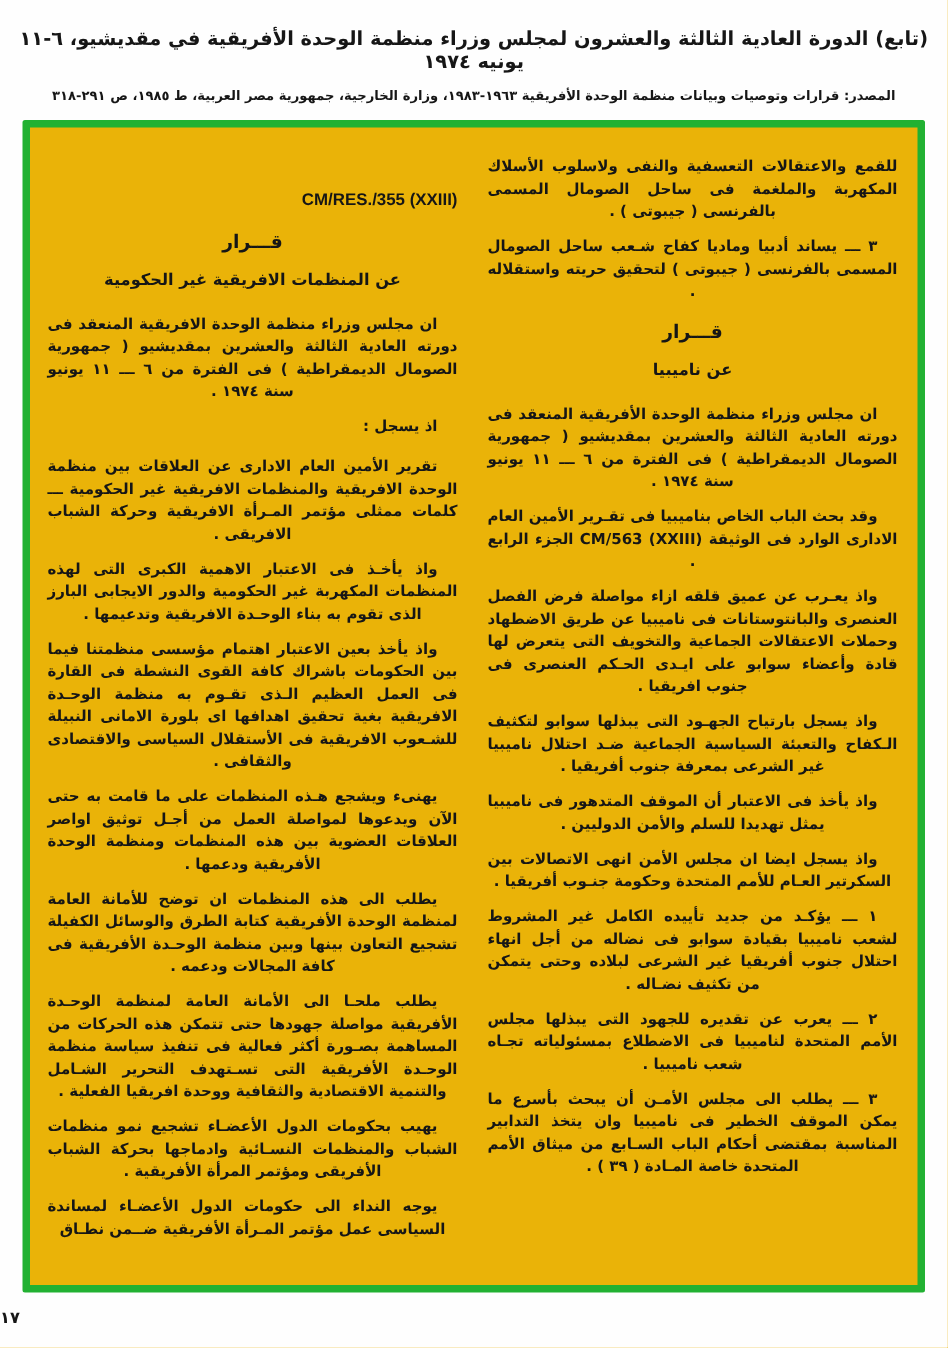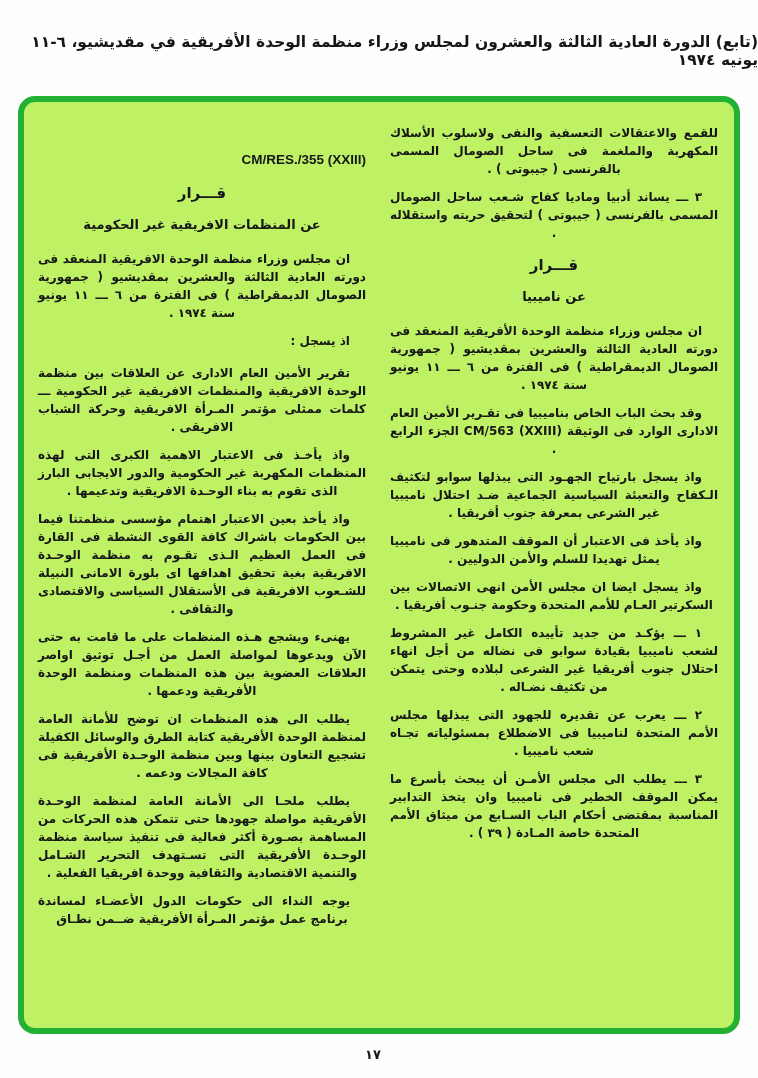--- a/index.html
+++ b/index.html
@@ -10,44 +10,44 @@
     height: 1078px;
     background: #fefefe;
     overflow: hidden;
     font-family: "DejaVu Sans", sans-serif;
     color: #161616;
   }
 
   
   .header {
     position: absolute;
-    top: 33px; left: 0; right: 0;
-    text-align: right;
+    top: 22px; left: 0; right: 0;
+    text-align: center;
     direction: rtl;
   }
   .header-line1 {
     font-size: 15.5px;
     font-weight: bold;
   }
   .header-line2 {
     font-size: 10.5px;
     font-weight: bold;
     margin-top: 13px;
   }
 
   
   .content-box {
     position: absolute;
     left: 18px;
     top: 96px;
     width: 722px;
     height: 938px;
     border: 6px solid #22b132;
-    border-radius: 17px;
-    background: #bef264;
+    border-radius: 2px;
+    background: #eab308;
     padding: 22px 16px 6px 14px;
     overflow: hidden;
   }
   .columns {
     display: flex;
     flex-direction: row;
     direction: rtl;           
     gap: 24px;
     height: 100%;
   }
@@ -97,46 +97,47 @@
     font-size: 13px;
     font-weight: bold;
     margin: 0 0 16px;
     text-indent: 0;
   }
 
   
   .page-number {
     position: absolute;
     bottom: 16px; left: 0; right: 12px;
-    text-align: center;
     font-weight: bold;
     font-size: 13px;
   }
 </style>
 </head>
 <body>
 
 <div class="page">
 
   <div class="header">
     <div class="header-line1">(تابع) الدورة العادية الثالثة والعشرون لمجلس وزراء منظمة الوحدة الأفريقية في مقديشيو، ٦-١١ يونيه ١٩٧٤</div>
+    <div class="header-line2">المصدر: قرارات وتوصيات وبيانات منظمة الوحدة الأفريقية ١٩٦٣-١٩٨٣، وزارة الخارجية، جمهورية مصر العربية، ط ١٩٨٥، ص ٢٩١-٣١٨</div>
   </div>
 
   <div class="content-box">
     <div class="columns">
 
       <div class="column column-right">
         <p class="para para-continuation">للقمع والاعتقالات التعسفية والنفى ولاسلوب الأسلاك المكهربة والملغمة فى ساحل الصومال المسمى بالفرنسى ( جيبوتى ) .</p>
         <p class="para">٣ ـــ يساند أدبيا وماديا كفاح شـعب ساحل الصومال المسمى بالفرنسى ( جيبوتى ) لتحقيق حريته واستقلاله .</p>
 
         <div class="res-title">قـــرار</div>
         <div class="res-subject">عن ناميبيا</div>
 
         <p class="para">ان مجلس وزراء منظمة الوحدة الأفريقية المنعقد فى دورته العادية الثالثة والعشرين بمقديشيو ( جمهورية الصومال الديمقراطية ) فى الفترة من ٦ ـــ ١١ يونيو سنة ١٩٧٤ .</p>
         <p class="para">وقد بحث الباب الخاص بناميبيا فى تقـرير الأمين العام الادارى الوارد فى الوثيقة CM/563 (XXIII) الجزء الرابع .</p>
+        <p class="para">واذ يعـرب عن عميق قلقه ازاء مواصلة فرض الفصل العنصرى والبانتوستانات فى ناميبيا عن طريق الاضطهاد وحملات الاعتقالات الجماعية والتخويف التى يتعرض لها قادة وأعضاء سوابو على ايـدى الحـكم العنصرى فى جنوب افريقيا .</p>
         <p class="para">واذ يسجل بارتياح الجهـود التى يبذلها سوابو لتكثيف الـكفاح والتعبئة السياسية الجماعية ضـد احتلال ناميبيا غير الشرعى بمعرفة جنوب أفريقيا .</p>
         <p class="para">واذ يأخذ فى الاعتبار أن الموقف المتدهور فى ناميبيا يمثل تهديدا للسلم والأمن الدوليين .</p>
         <p class="para">واذ يسجل ايضا ان مجلس الأمن انهى الاتصالات بين السكرتير العـام للأمم المتحدة وحكومة جنـوب أفريقيا .</p>
         <p class="para">١ ـــ يؤكـد من جديد تأييده الكامل غير المشروط لشعب ناميبيا بقيادة سوابو فى نضاله من أجل انهاء احتلال جنوب أفريقيا غير الشرعى لبلاده وحتى يتمكن من تكثيف نضـاله .</p>
         <p class="para">٢ ـــ يعرب عن تقديره للجهود التى يبذلها مجلس الأمم المتحدة لناميبيا فى الاضطلاع بمسئولياته تجـاه شعب ناميبيا .</p>
         <p class="para">٣ ـــ يطلب الى مجلس الأمـن أن يبحث بأسرع ما يمكن الموقف الخطير فى ناميبيا وان يتخذ التدابير المناسبة بمقتضى أحكام الباب السـابع من ميثاق الأمم المتحدة خاصة المـادة ( ٣٩ ) .</p>
       </div>
 
       <div class="column column-left">
         <div class="doc-ref">CM/RES./355 (XXIII)</div>
@@ -145,21 +146,22 @@
 
         <p class="para">ان مجلس وزراء منظمة الوحدة الافريقية المنعقد فى دورته العادية الثالثة والعشرين بمقديشيو ( جمهورية الصومال الديمقراطية ) فى الفترة من ٦ ـــ ١١ يونيو سنة ١٩٧٤ .</p>
         <p class="recording-line">اذ يسجل :</p>
 
         <p class="para">تقرير الأمين العام الادارى عن العلاقات بين منظمة الوحدة الافريقية والمنظمات الافريقية غير الحكومية ـــ كلمات ممثلى مؤتمر المـرأة الافريقية وحركة الشباب الافريقى .</p>
         <p class="para">واذ يأخـذ فى الاعتبار الاهمية الكبرى التى لهذه المنظمات المكهربة غير الحكومية والدور الايجابى البارز الذى تقوم به بناء الوحـدة الافريقية وتدعيمها .</p>
         <p class="para">واذ يأخذ بعين الاعتبار اهتمام مؤسسى منظمتنا فيما بين الحكومات باشراك كافة القوى النشطة فى القارة فى العمل العظيم الـذى تقـوم به منظمة الوحـدة الافريقية بغية تحقيق اهدافها اى بلورة الامانى النبيلة للشـعوب الافريقية فى الأستقلال السياسى والاقتصادى والثقافى .</p>
         <p class="para">يهنىء ويشجع هـذه المنظمات على ما قامت به حتى الآن ويدعوها لمواصلة العمل من أجـل توثيق اواصر العلاقات العضوية بين هذه المنظمات ومنظمة الوحدة الأفريقية ودعمها .</p>
         <p class="para">يطلب الى هذه المنظمات ان توضح للأمانة العامة لمنظمة الوحدة الأفريقية كتابة الطرق والوسائل الكفيلة تشجيع التعاون بينها وبين منظمة الوحـدة الأفريقية فى كافة المجالات ودعمه .</p>
         <p class="para">يطلب ملحـا الى الأمانة العامة لمنظمة الوحـدة الأفريقية مواصلة جهودها حتى تتمكن هذه الحركات من المساهمة بصـورة أكثر فعالية فى تنفيذ سياسة منظمة الوحـدة الأفريقية التى تسـتهدف التحرير الشـامل والتنمية الاقتصادية والثقافية ووحدة افريقيا الفعلية .</p>
-        <p class="para">يوجه النداء الى حكومات الدول الأعضـاء لمساندة برنامج عمل مؤتمر المـرأة الأفريقية ضــمن نطـاق</p>
+        <p class="para">يهيب بحكومات الدول الأعضـاء تشجيع نمو منظمات الشباب والمنظمات النسـائية وادماجها بحركة الشباب الأفريقى ومؤتمر المرأة الأفريقية .</p>
+        <p class="para">يوجه النداء الى حكومات الدول الأعضـاء لمساندة السياسى عمل مؤتمر المـرأة الأفريقية ضــمن نطـاق</p>
       </div>
 
     </div>
   </div>
 
   <div class="page-number">١٧</div>
 
 </div>
 
 </body></html>

